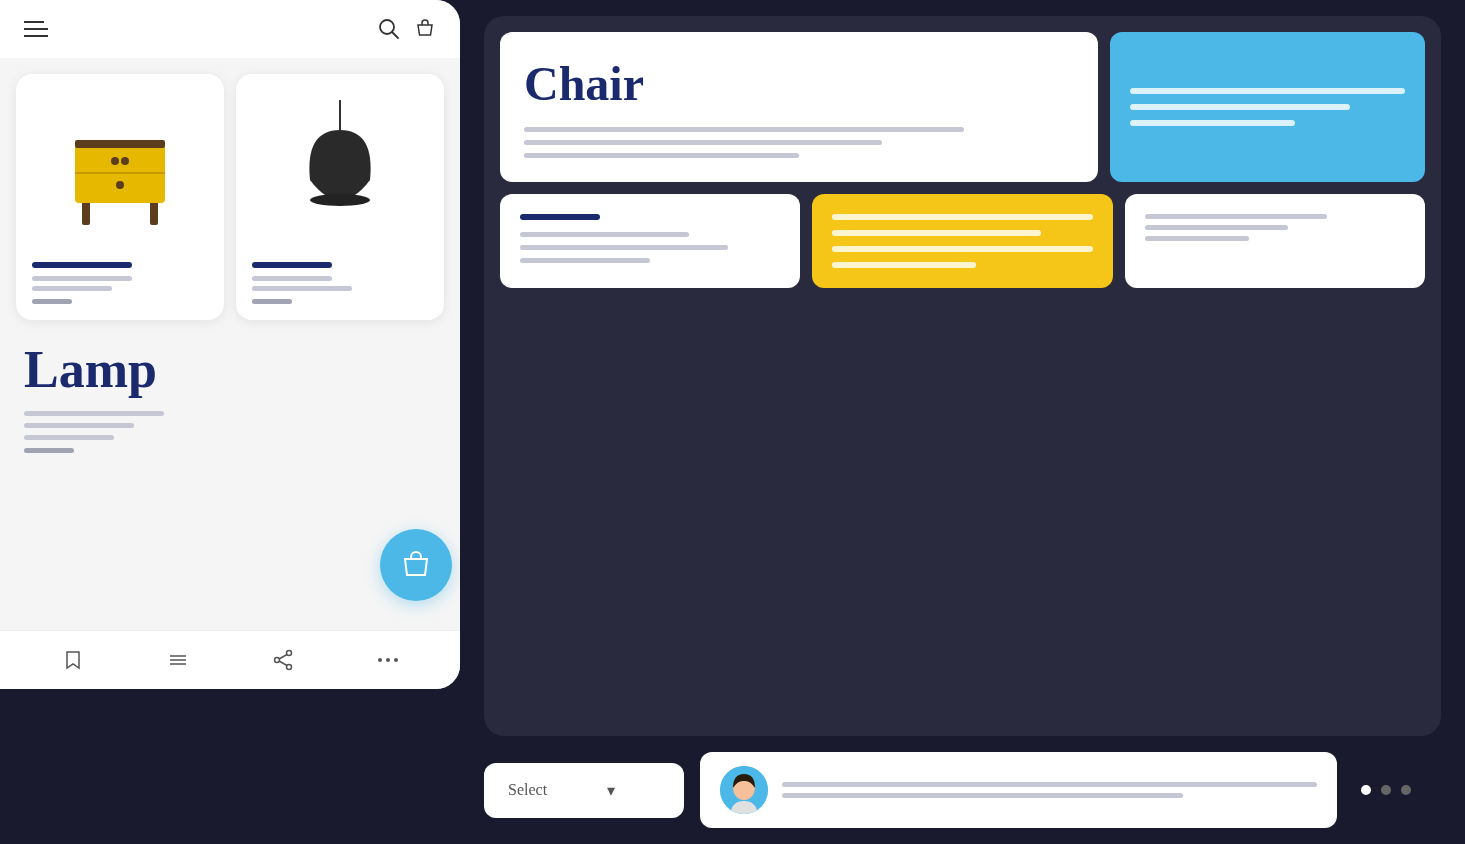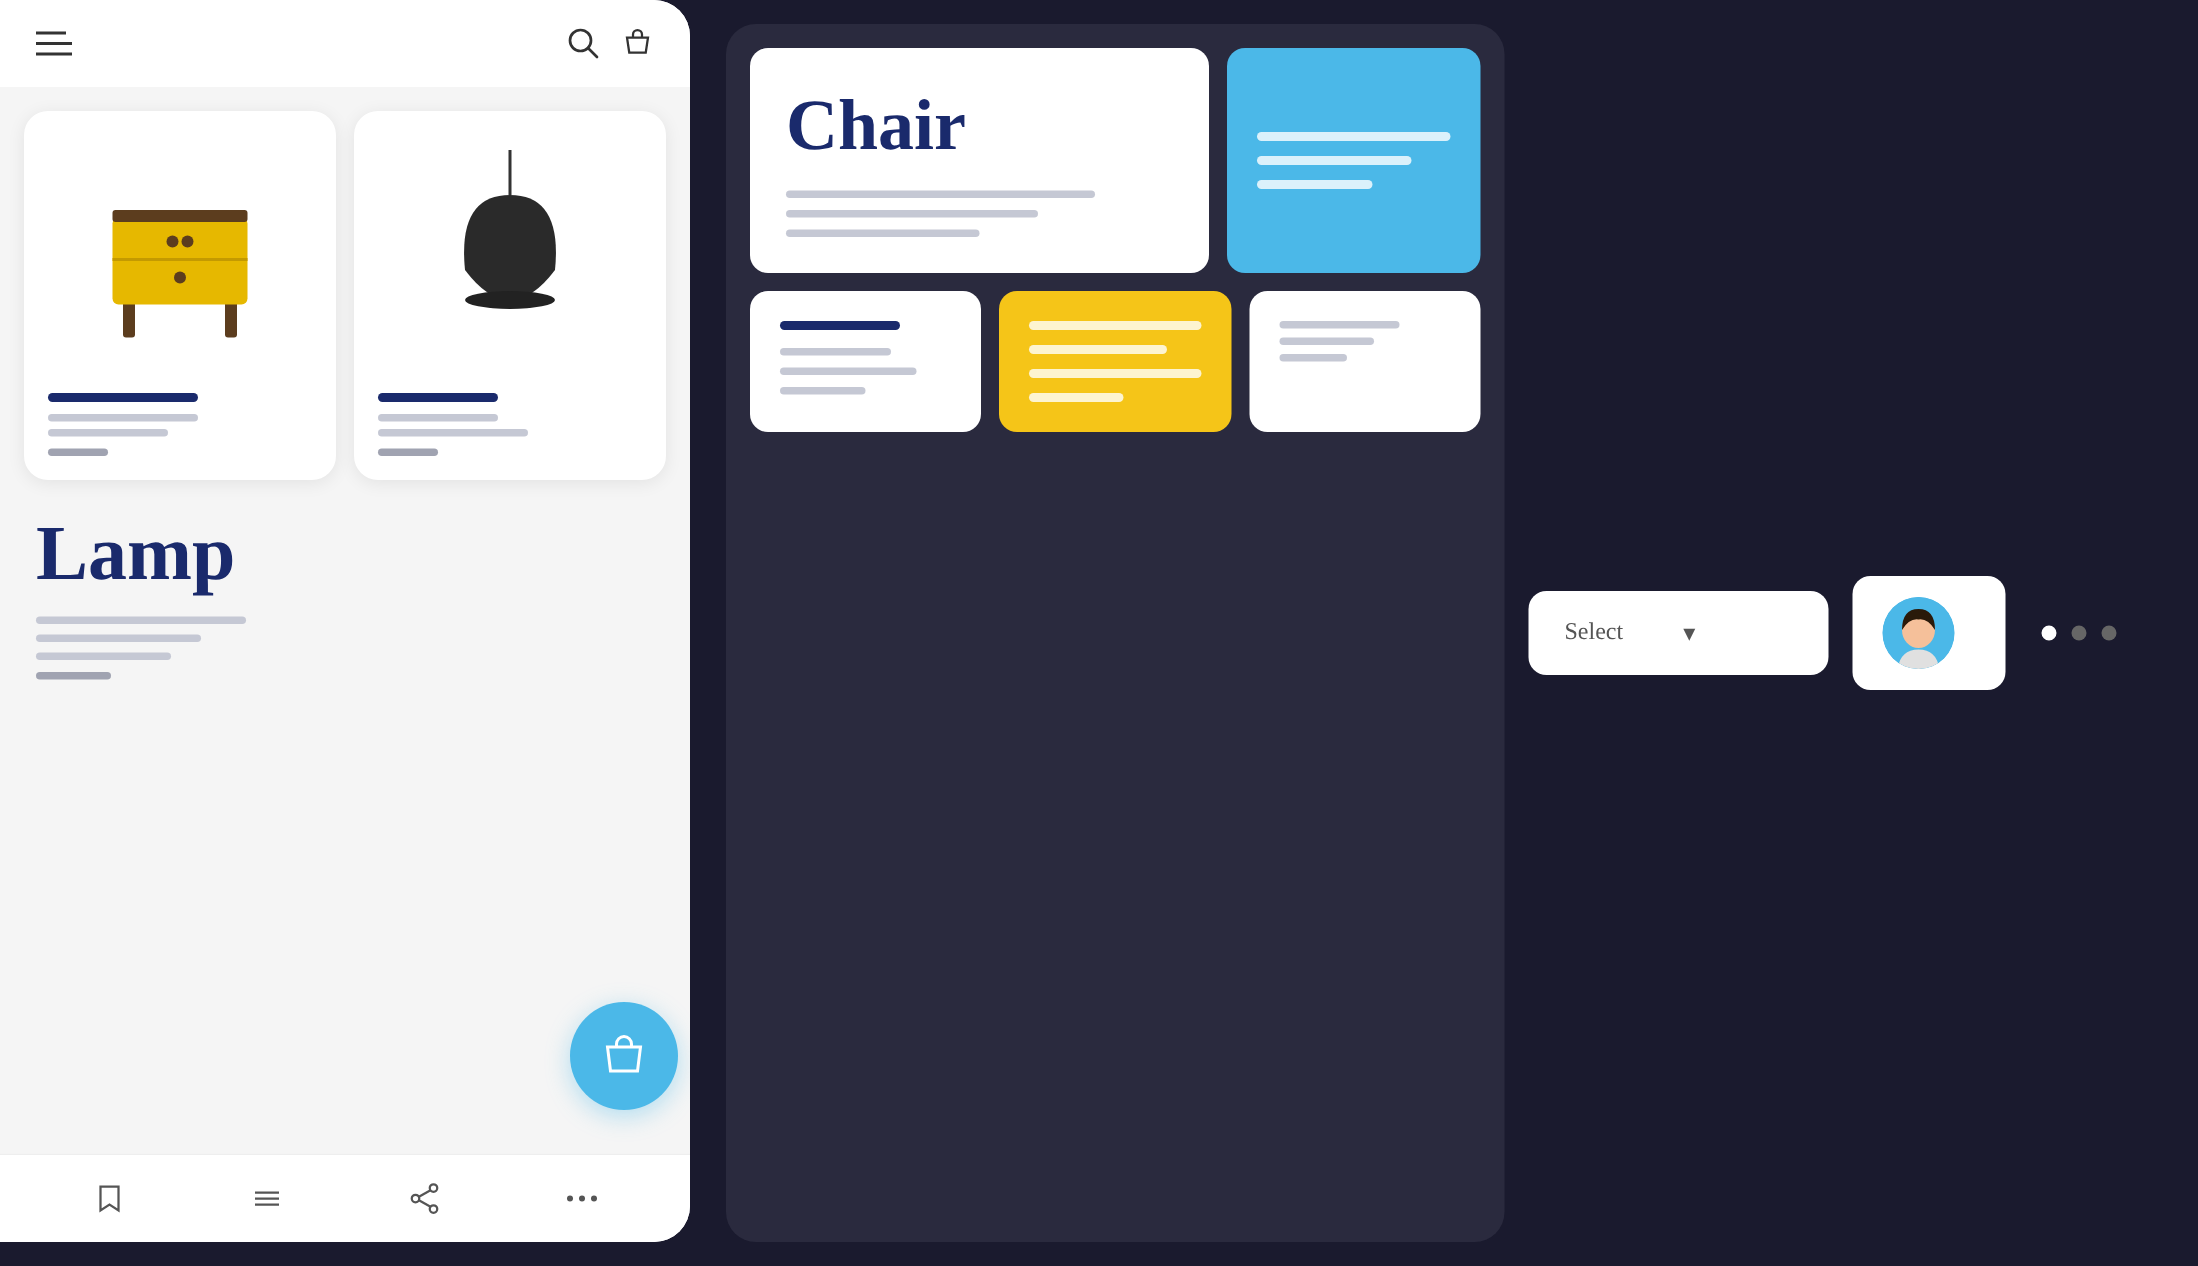--- a/index.html
+++ b/index.html
@@ -11,21 +11,21 @@
       overflow: hidden;
       position: relative;
     }
 
     
     .phone-left {
       position: absolute;
       left: 0;
       top: 0;
       width: 460px;
-      height: 828px;
+      height: 689px;
       background: #f5f5f5;
       border-radius: 0 24px 24px 0;
       overflow: hidden;
     }
 
     .phone-header {
       display: flex;
       align-items: center;
       justify-content: space-between;
       padding: 18px 24px;
@@ -186,21 +186,21 @@
     }
 
     
     .content-right {
       position: absolute;
       left: 460px;
       top: 0;
       right: 0;
       bottom: 0;
       display: flex;
-      flex-direction: row;
+      flex-direction: column;
       padding: 16px 24px;
       gap: 16px;
     }
 
     
     .main-panel {
       background: #2a2a3e;
       border-radius: 20px;
       padding: 16px;
       flex: 1;
@@ -341,22 +341,22 @@
     }
 
     .select-dropdown {
       background: #fff;
       border: none;
       border-radius: 12px;
       padding: 18px 24px;
       font-size: 16px;
       color: #555;
       display: flex;
-      align-items: center;
-      gap: 40px;
+      align-items: flex-start;
+      gap: 60px;
       cursor: pointer;
       min-width: 200px;
     }
 
     .profile-card {
       background: #fff;
       border-radius: 12px;
       padding: 14px 20px;
       display: flex;
       align-items: center;

